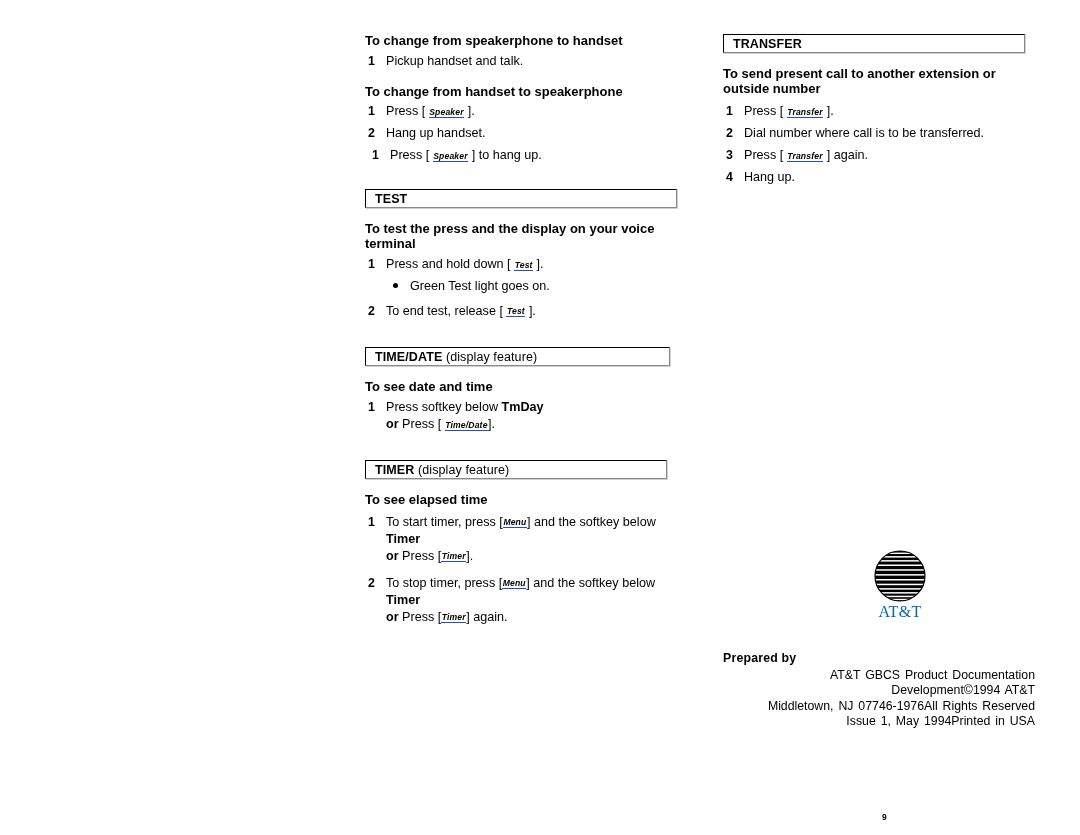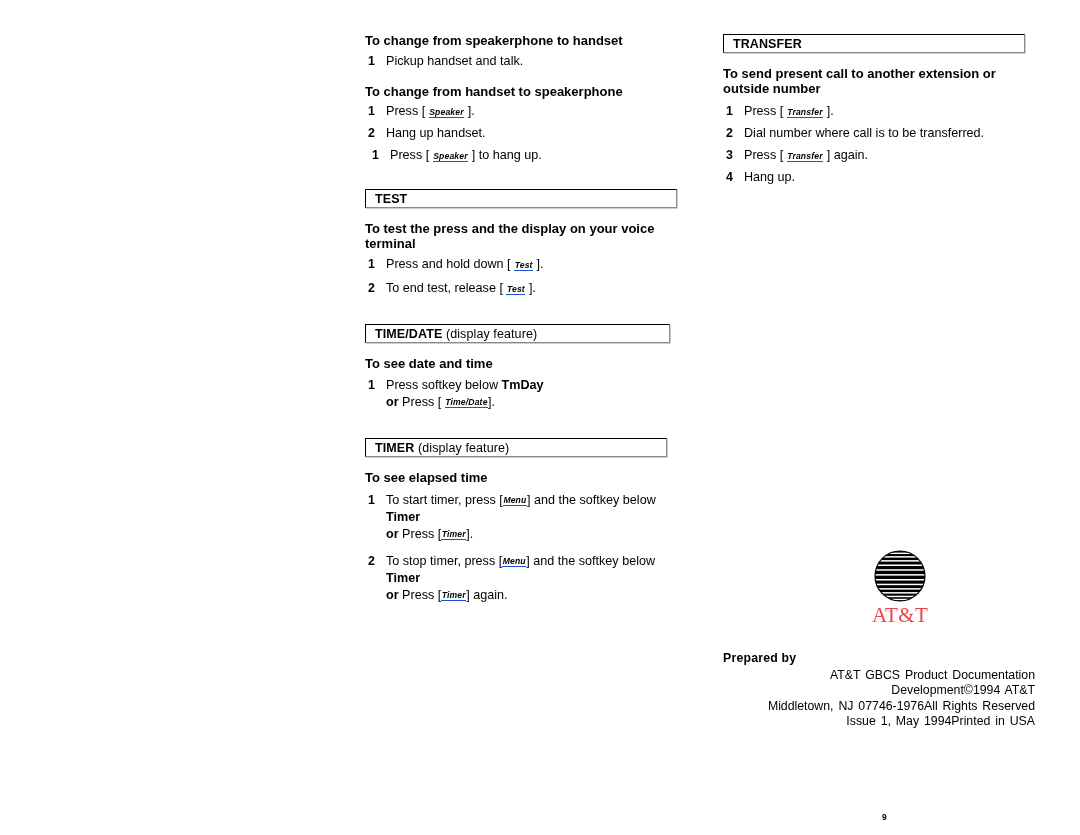--- a/index.html
+++ b/index.html
@@ -131,24 +131,24 @@
   }
   .logo-globe {
     width: 52px;
     height: 52px;
     margin: 0 auto;
     position: relative;
   }
   .logo-globe svg { display: block; }
   .logo-word {
     font-family: "Liberation Serif", serif;
-    font-size: 21px;
+    font-size: 16px;
     letter-spacing: 0.3px;
     margin-top: 1px;
-    color: #ef4444;
+    color: #0369a1;
   }
 
   
   .prepared {
     position: absolute;
     left: 8px;
     top: 651px;
     width: 312px;
     font-size: 12.3px;
     line-height: 15.6px;
@@ -211,20 +211,24 @@
       <span>TEST</span>
     </div>
     <div class="task-head" style="margin-bottom:5px">To test the press and the display on your voice terminal</div>
     <div class="step step-tight">
       <span class="num">1</span>
       <span class="brk">Press  and  hold  down  [</span>
       <span class="key">Test</span>
       <span class="brk">].</span>
     </div>
     <div style="height:4px"></div>
+    <div class="bullet">
+      <span class="dot"></span>
+      <span>Green Test light goes on.</span>
+    </div>
     <div style="height:2px"></div>
     <div class="step">
       <span class="num">2</span>
       <span class="brk">To end test, release [</span>
       <span class="key">Test</span>
       <span class="brk">].</span>
     </div>
 
     <div style="height:22px"></div>
     <div class="section-box" style="width:305px">

